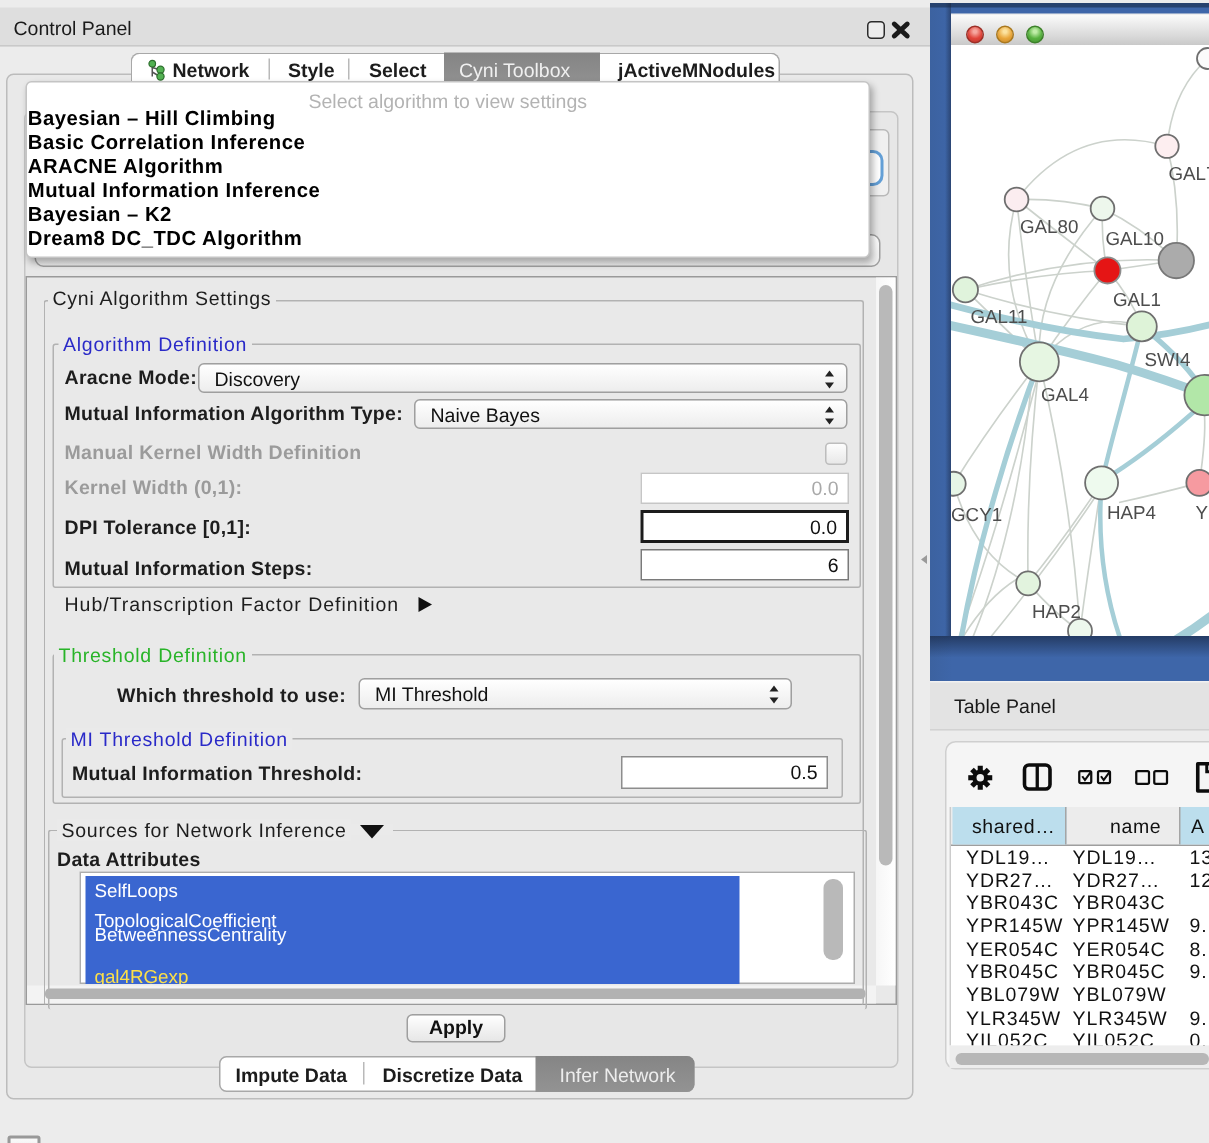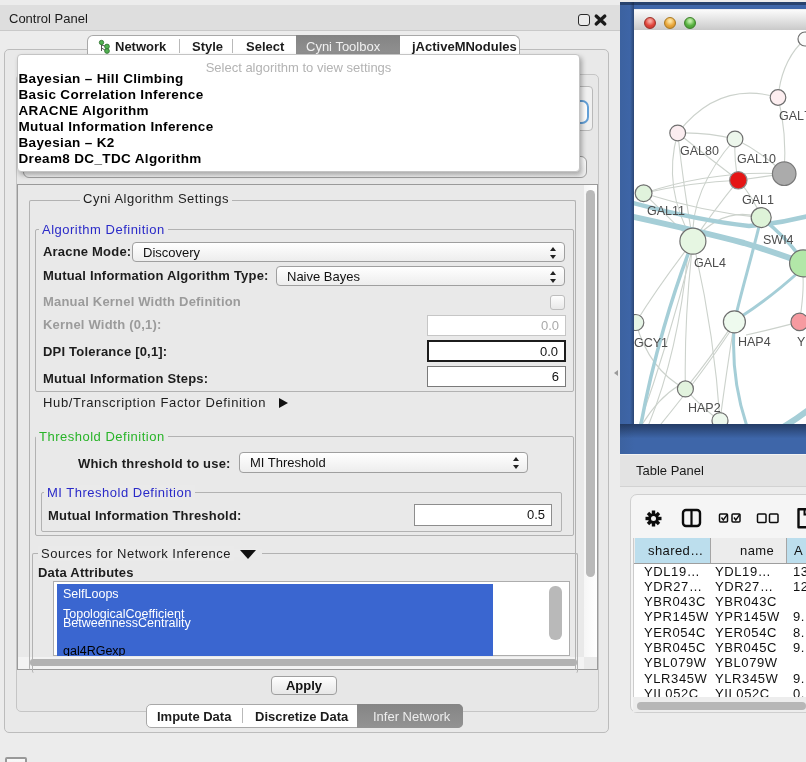--- a/index.html
+++ b/index.html
@@ -59,21 +59,21 @@
 
 <div class="ab" style="left:17px;top:184px;width:581px;height:486px;background:#e9e9e9;border:1px solid #9a9a9a;box-sizing:border-box;"></div>
 
 <div class="ab" style="left:584px;top:185px;width:13px;height:472px;background:linear-gradient(90deg,#f6f6f6,#fff);"></div>
 <div class="ab" style="left:585.5px;top:190px;width:9px;height:387px;background:#b9b9b9;border-radius:5px;"></div>
 
 <div class="ab" style="left:18px;top:657px;width:566px;height:12px;background:#f3f3f3;"></div>
 <div class="ab" style="left:30px;top:659px;width:547px;height:7px;background:#b2b2b2;border-radius:3px;"></div>
 
 <div class="gbox" style="left:29px;top:200px;width:547px;height:470px;border-bottom:none;"></div>
-<div class="gtitle" style="left:32px;top:191px;color:#1d1d1d;margin-left:48px;">Cyni Algorithm Settings</div>
+<div class="gtitle" style="left:32px;top:191px;color:#1d1d1d;">Cyni Algorithm Settings</div>
 
 <div class="gbox" style="left:35px;top:229px;width:539px;height:163px;"></div>
 <div class="gtitle" style="left:39px;top:222px;color:#2a2ac8;">Algorithm Definition</div>
 
 <div class="lbl" style="left:43px;top:244px;">Aracne Mode:</div>
 <div class="combo" style="left:132px;top:242px;width:433px;height:20px;">
     <span class="ct">Discovery</span>
     <span class="carr"></span>
   </div>
 <div class="lbl" style="left:43px;top:268px;">Mutual Information Algorithm Type:</div>
@@ -114,21 +114,21 @@
 <div class="gtitle" style="left:38px;top:546px;color:#1d1d1d;background:#eaeaea;">Sources for Network Inference</div>
 <div class="ab" style="left:234px;top:549px;width:28px;height:8px;background:#eaeaea;"></div>
 <div class="ab" style="left:240px;top:550px;width:0;height:0;border-left:8px solid transparent;border-right:8px solid transparent;border-top:9px solid #111;"></div>
 <div class="lbl" style="left:38px;top:565px;">Data Attributes</div>
 
 <div class="ab" style="left:53px;top:581px;width:517px;height:75px;background:#fff;border:1px solid #adadad;box-sizing:border-box;"></div>
 <div class="ab" style="left:57px;top:584px;width:436px;height:71.5px;background:#3a66d0;overflow:hidden;">
   <div style="position:absolute;left:6px;top:3px;font-size:12.5px;color:#fff;">SelfLoops</div>
   <div style="position:absolute;left:6px;top:22.5px;font-size:12.5px;color:#ffffff;">TopologicalCoefficient</div>
   <div style="position:absolute;left:6px;top:32px;font-size:12.5px;color:#fff;">BetweennessCentrality</div>
-  <div style="position:absolute;left:6px;top:59.5px;font-size:12.5px;color:#000000;">gal4RGexp</div>
+  <div style="position:absolute;left:6px;top:59.5px;font-size:12.5px;color:#fde047;">gal4RGexp</div>
 </div>
 <div class="ab" style="left:549px;top:586px;width:13px;height:54px;background:#b9b9b9;border-radius:6px;"></div>
 
 <div class="ab" style="left:271px;top:676px;width:66px;height:19px;background:linear-gradient(#ffffff,#f1f1f1 55%,#e7e7e7);border:1px solid #9f9f9f;border-radius:4px;box-sizing:border-box;text-align:center;">
  <span style="font-size:13px;font-weight:bold;color:#111;position:relative;top:-1px;">Apply</span></div>
 
 <div class="ab" style="left:146px;top:704px;width:317px;height:24px;background:#fff;border:1px solid #a8a8a8;border-radius:5px;box-sizing:border-box;"></div>
 <div class="ab" style="left:357px;top:704px;width:106px;height:24px;background:linear-gradient(#858585,#939393);border-radius:0 5px 5px 0;"></div>
 <div class="ab" style="left:146px;top:709px;width:317px;height:15px;font-size:13px;font-weight:bold;color:#1c1c1c;">
   <span style="position:absolute;left:11px;top:0;">Impute Data</span>

